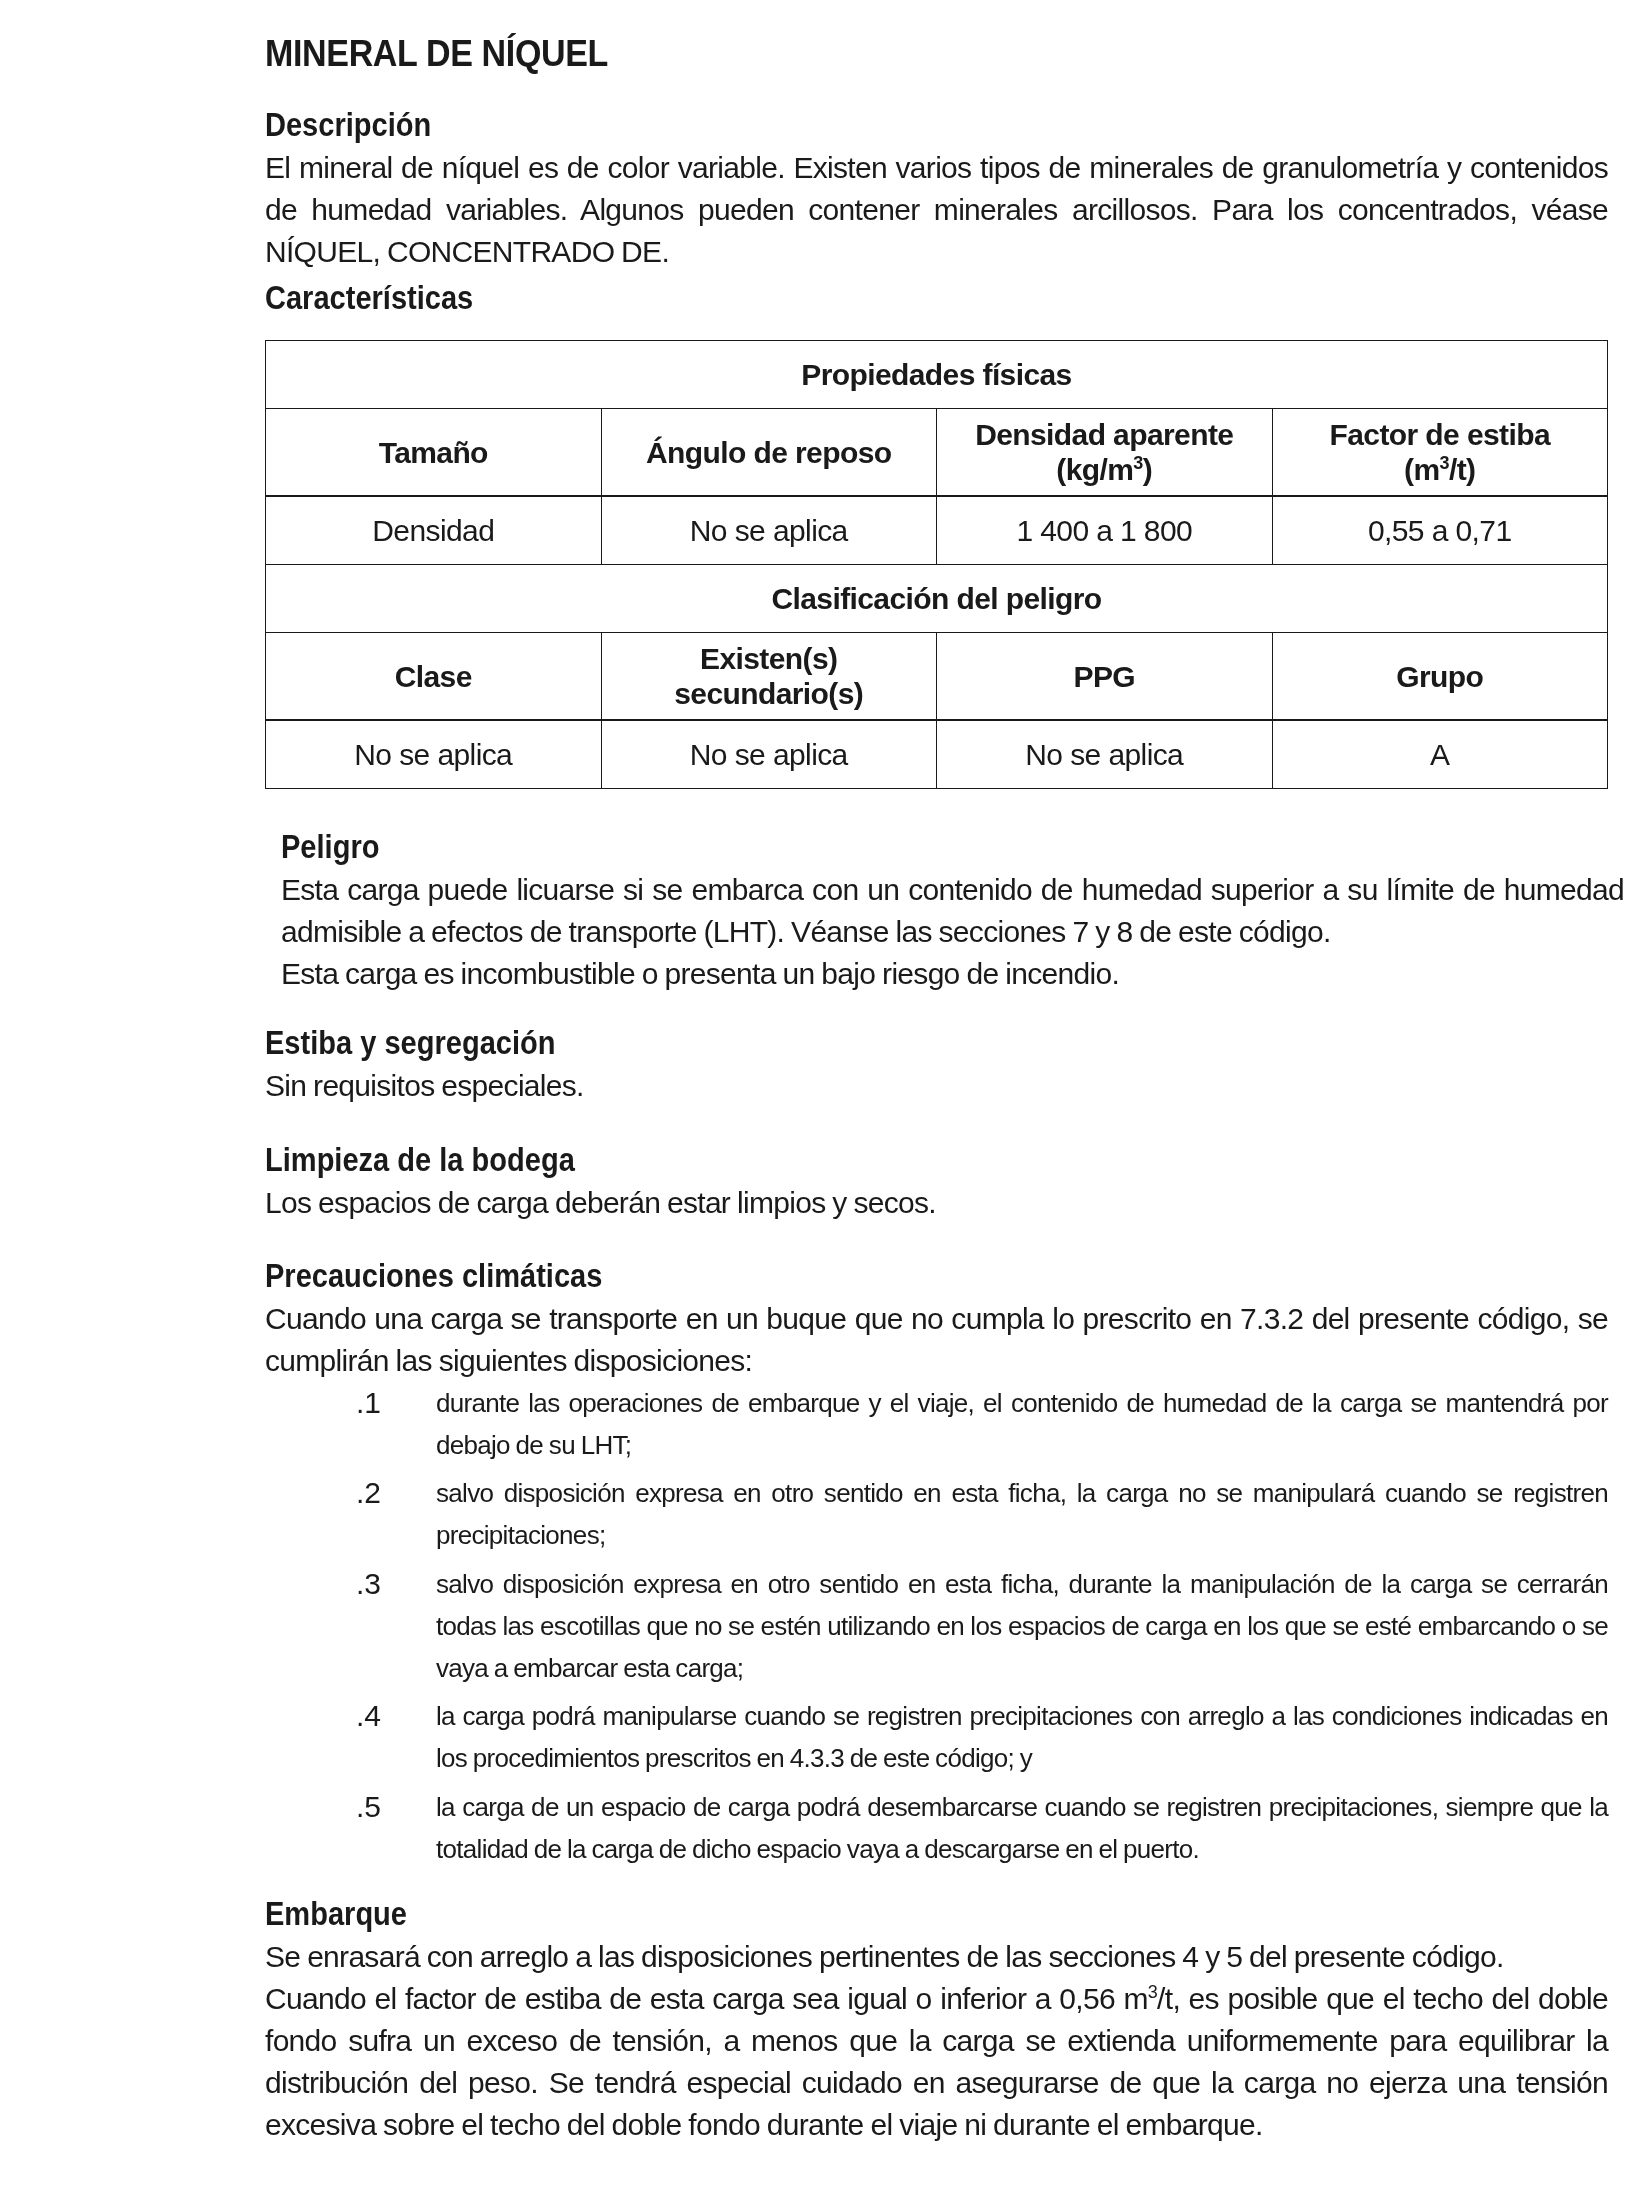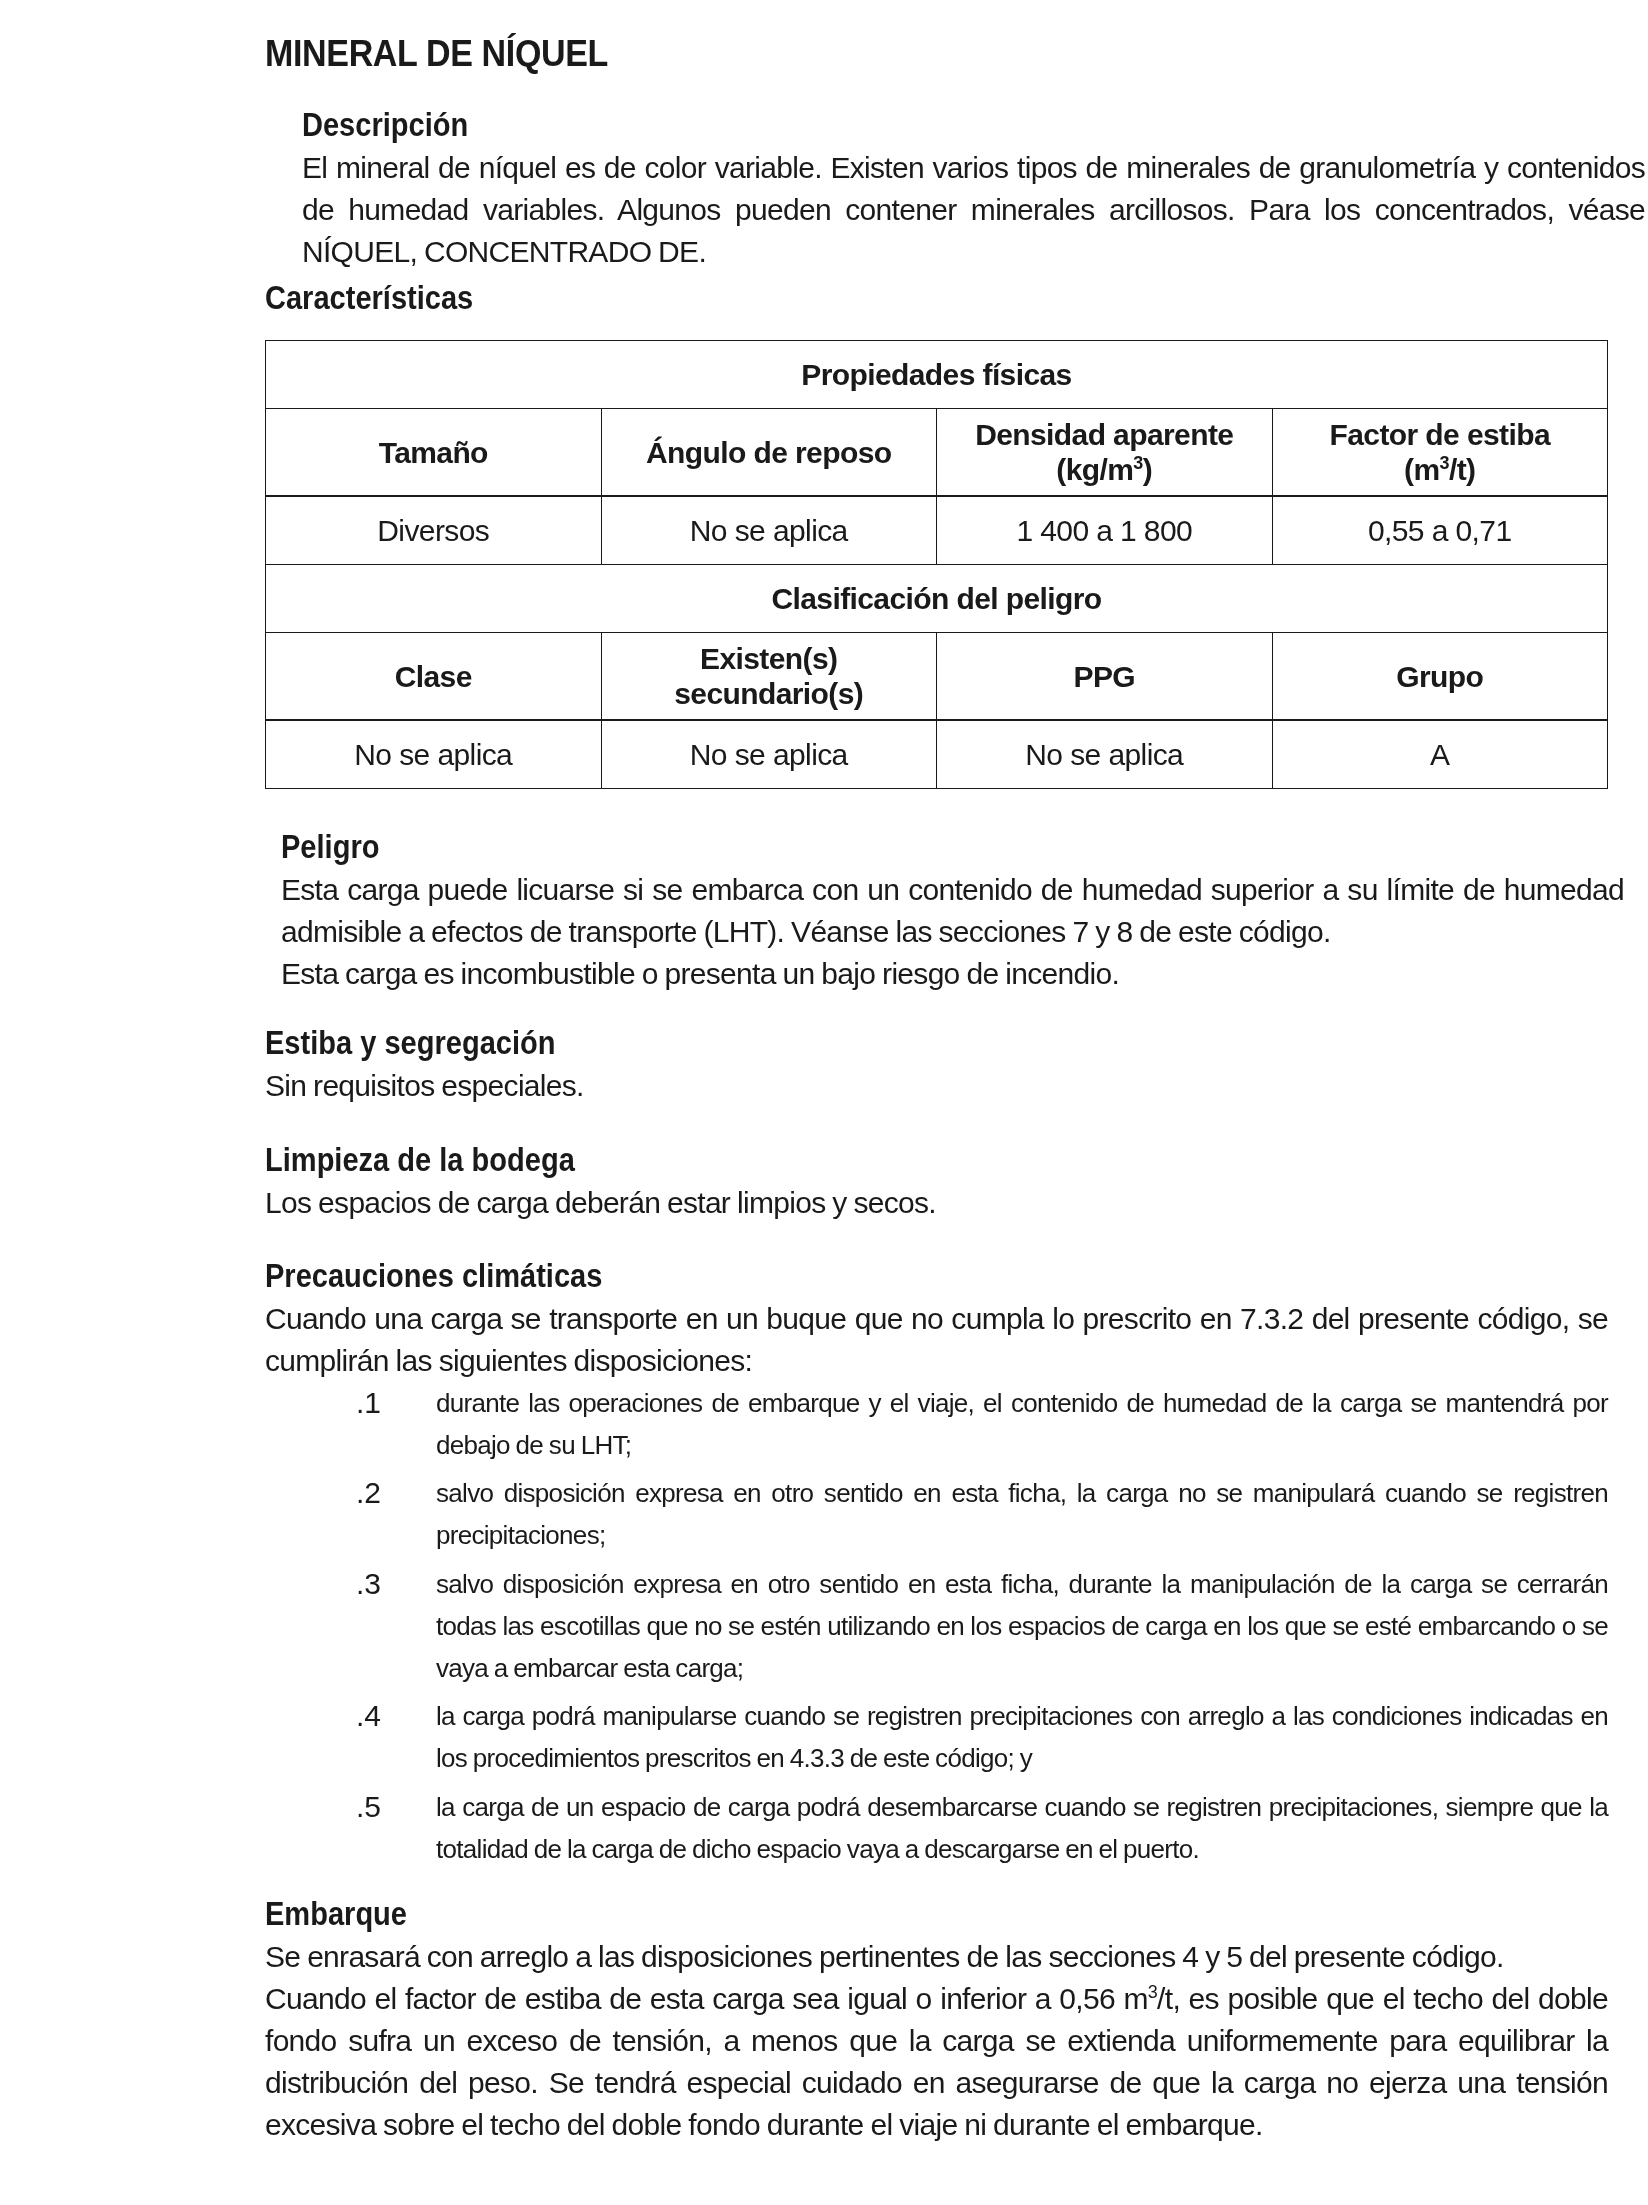--- a/index.html
+++ b/index.html
@@ -43,21 +43,21 @@
   .list .txt { flex: 1; font-size: 26px; line-height: 42px; text-align: justify; text-align-last: left;
                letter-spacing: -0.7px; word-spacing: -0.8px; }
 </style>
 </head>
 <body>
 
 <div class="page">
 
   <h1 class="title">MINERAL DE NÍQUEL</h1>
 
-  <div class="sec" style="top:103px;margin-left:37px;">
+  <div class="sec" style="top:103px;">
     <h2 class="h2">Descripción</h2>
     <p class="p">El mineral de níquel es de color variable. Existen varios tipos de minerales de granulometría y contenidos de humedad variables. Algunos pueden contener minerales arcillosos. Para los concentrados, véase NÍQUEL, CONCENTRADO DE.</p>
   </div>
 
   <div class="sec" style="top:276px;">
     <h2 class="h2">Características</h2>
   </div>
 
   <table class="props">
     <colgroup>
@@ -76,21 +76,21 @@
       <td class="hd">
         <span>Densidad aparente</span><br>
         <span>(kg/m</span><sup>3</sup><span>)</span>
       </td>
       <td class="hd">
         <span>Factor de estiba</span><br>
         <span>(m</span><sup>3</sup><span>/t)</span>
       </td>
     </tr>
     <tr class="val">
-      <td>Diversos</td>
+      <td>Densidad</td>
       <td>No se aplica</td>
       <td>1 400 a 1 800</td>
       <td>0,55 a 0,71</td>
     </tr>
     <tr class="band">
       <td class="hd" colspan="4">Clasificación del peligro</td>
     </tr>
     <tr class="colhd">
       <td class="hd">Clase</td>
       <td class="hd">

